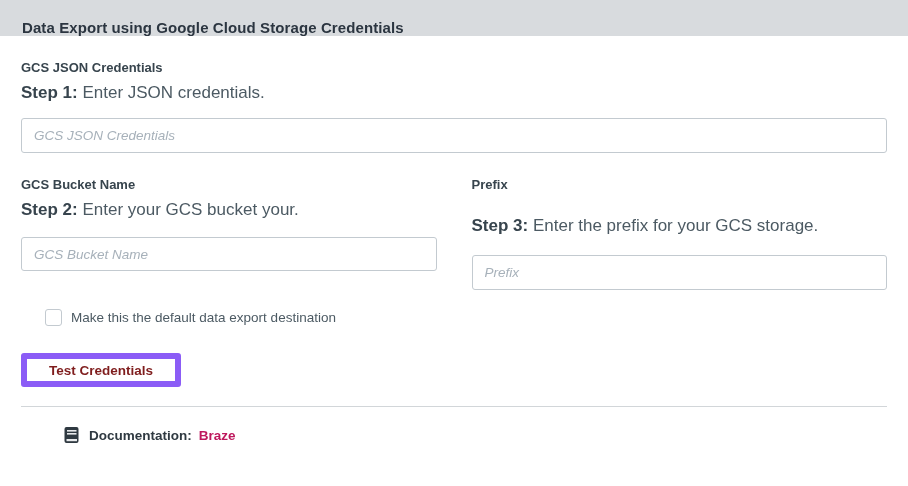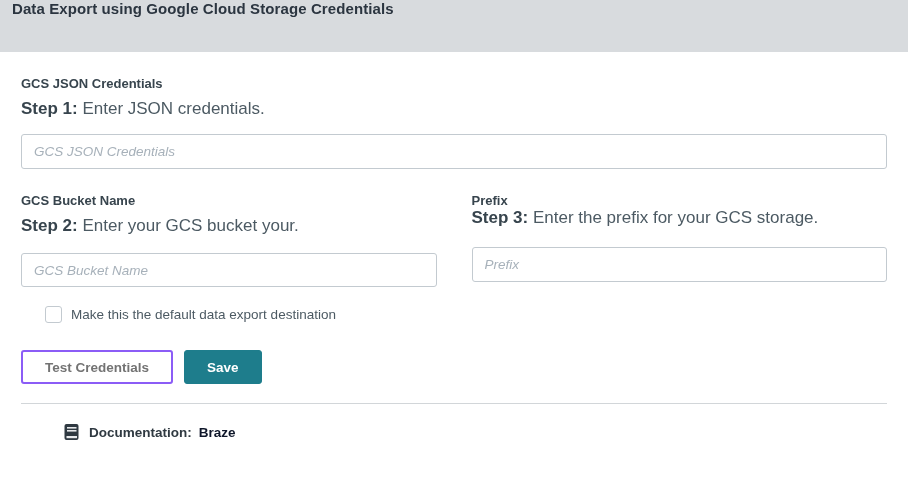--- a/index.html
+++ b/index.html
@@ -7,25 +7,25 @@
   body {
     width: 908px;
     height: 486px;
     font-family: "Liberation Sans", sans-serif;
     color: #4c5a63;
     overflow: hidden;
   }
   .panel { width: 908px; height: 486px; background: #ffffff; }
 
   .panel-header {
-    height: 52px;
+    height: 36px;
     background: #d8dbde;
     display: flex;
-    align-items: flex-start;
-    padding: 0 12px;
+    align-items: flex-end;
+    padding: 0 22px;
   }
   .panel-title {
     font-size: 15px;
     font-weight: bold;
     color: #2b3540;
     letter-spacing: 0.1px;
   }
 
   .content { padding: 0 21px; }
 
@@ -70,21 +70,21 @@
   .section-credentials .text-input { margin-top: 15px; }
 
   .two-col {
     margin-top: 24px;
     display: flex;
     gap: 35px;
   }
   .col { width: 422px; }
   .col-left .step-line { margin-top: 8px; }
   .col-left .text-input { margin-top: 17px; height: 34px; }
-  .col-right .step-line { margin-top: 0; }
+  .col-right .step-line { margin-top: 24px; }
   .col-right .text-input { margin-top: 19px; height: 35px; }
 
   .checkbox-row {
     margin-top: 19px;
     display: flex;
     align-items: center;
     padding-left: 24px;
   }
   .checkbox {
     appearance: none;
@@ -112,22 +112,22 @@
     height: 34px;
     border-radius: 3px;
     font-family: "Liberation Sans", sans-serif;
     font-size: 13.5px;
     font-weight: bold;
     cursor: pointer;
     padding: 0 22px;
   }
   .btn-secondary {
     background: #ffffff;
-    border: 2px solid #8b5cf6;
-    color: #737373;
+    border: 6px solid #8b5cf6;
+    color: #7f1d1d;
   }
   .btn-primary {
     background: #1e7d8c;
     border: 1px solid #1e7d8c;
     color: #ffffff;
   }
 
   .divider {
     margin-top: 19px;
     border: none;
@@ -151,21 +151,21 @@
   .doc-label {
     margin-left: 10px;
     font-size: 13.5px;
     font-weight: bold;
     color: #2f3941;
   }
   .doc-link {
     margin-left: 7px;
     font-size: 13.5px;
     font-weight: bold;
-    color: #0f172a;
+    color: #be185d;
     text-decoration: none;
     cursor: pointer;
   }
 </style>
 </head>
 <body>
 
 <div class="panel">
 
   <div class="panel-header">
@@ -203,21 +203,20 @@
 
     </div>
 
     <div class="checkbox-row">
       <input type="checkbox" class="checkbox" style="">
       <label class="checkbox-label">Make this the default data export destination</label>
     </div>
 
     <div class="button-row">
       <button class="btn btn-secondary">Test Credentials</button>
-      <button class="btn btn-primary">Save</button>
     </div>
 
     <hr class="divider">
 
     <div class="doc-row">
       <span class="book-icon-wrap">
         <svg width="15" height="18" viewBox="0 0 15 18">
           <rect x="0.5" y="1" width="14" height="16" rx="2" fill="#2f3941"></rect>
           <rect x="3" y="4" width="9.5" height="1.6" fill="#e8eaec"></rect>
           <rect x="3" y="7" width="9.5" height="1.6" fill="#e8eaec"></rect>

